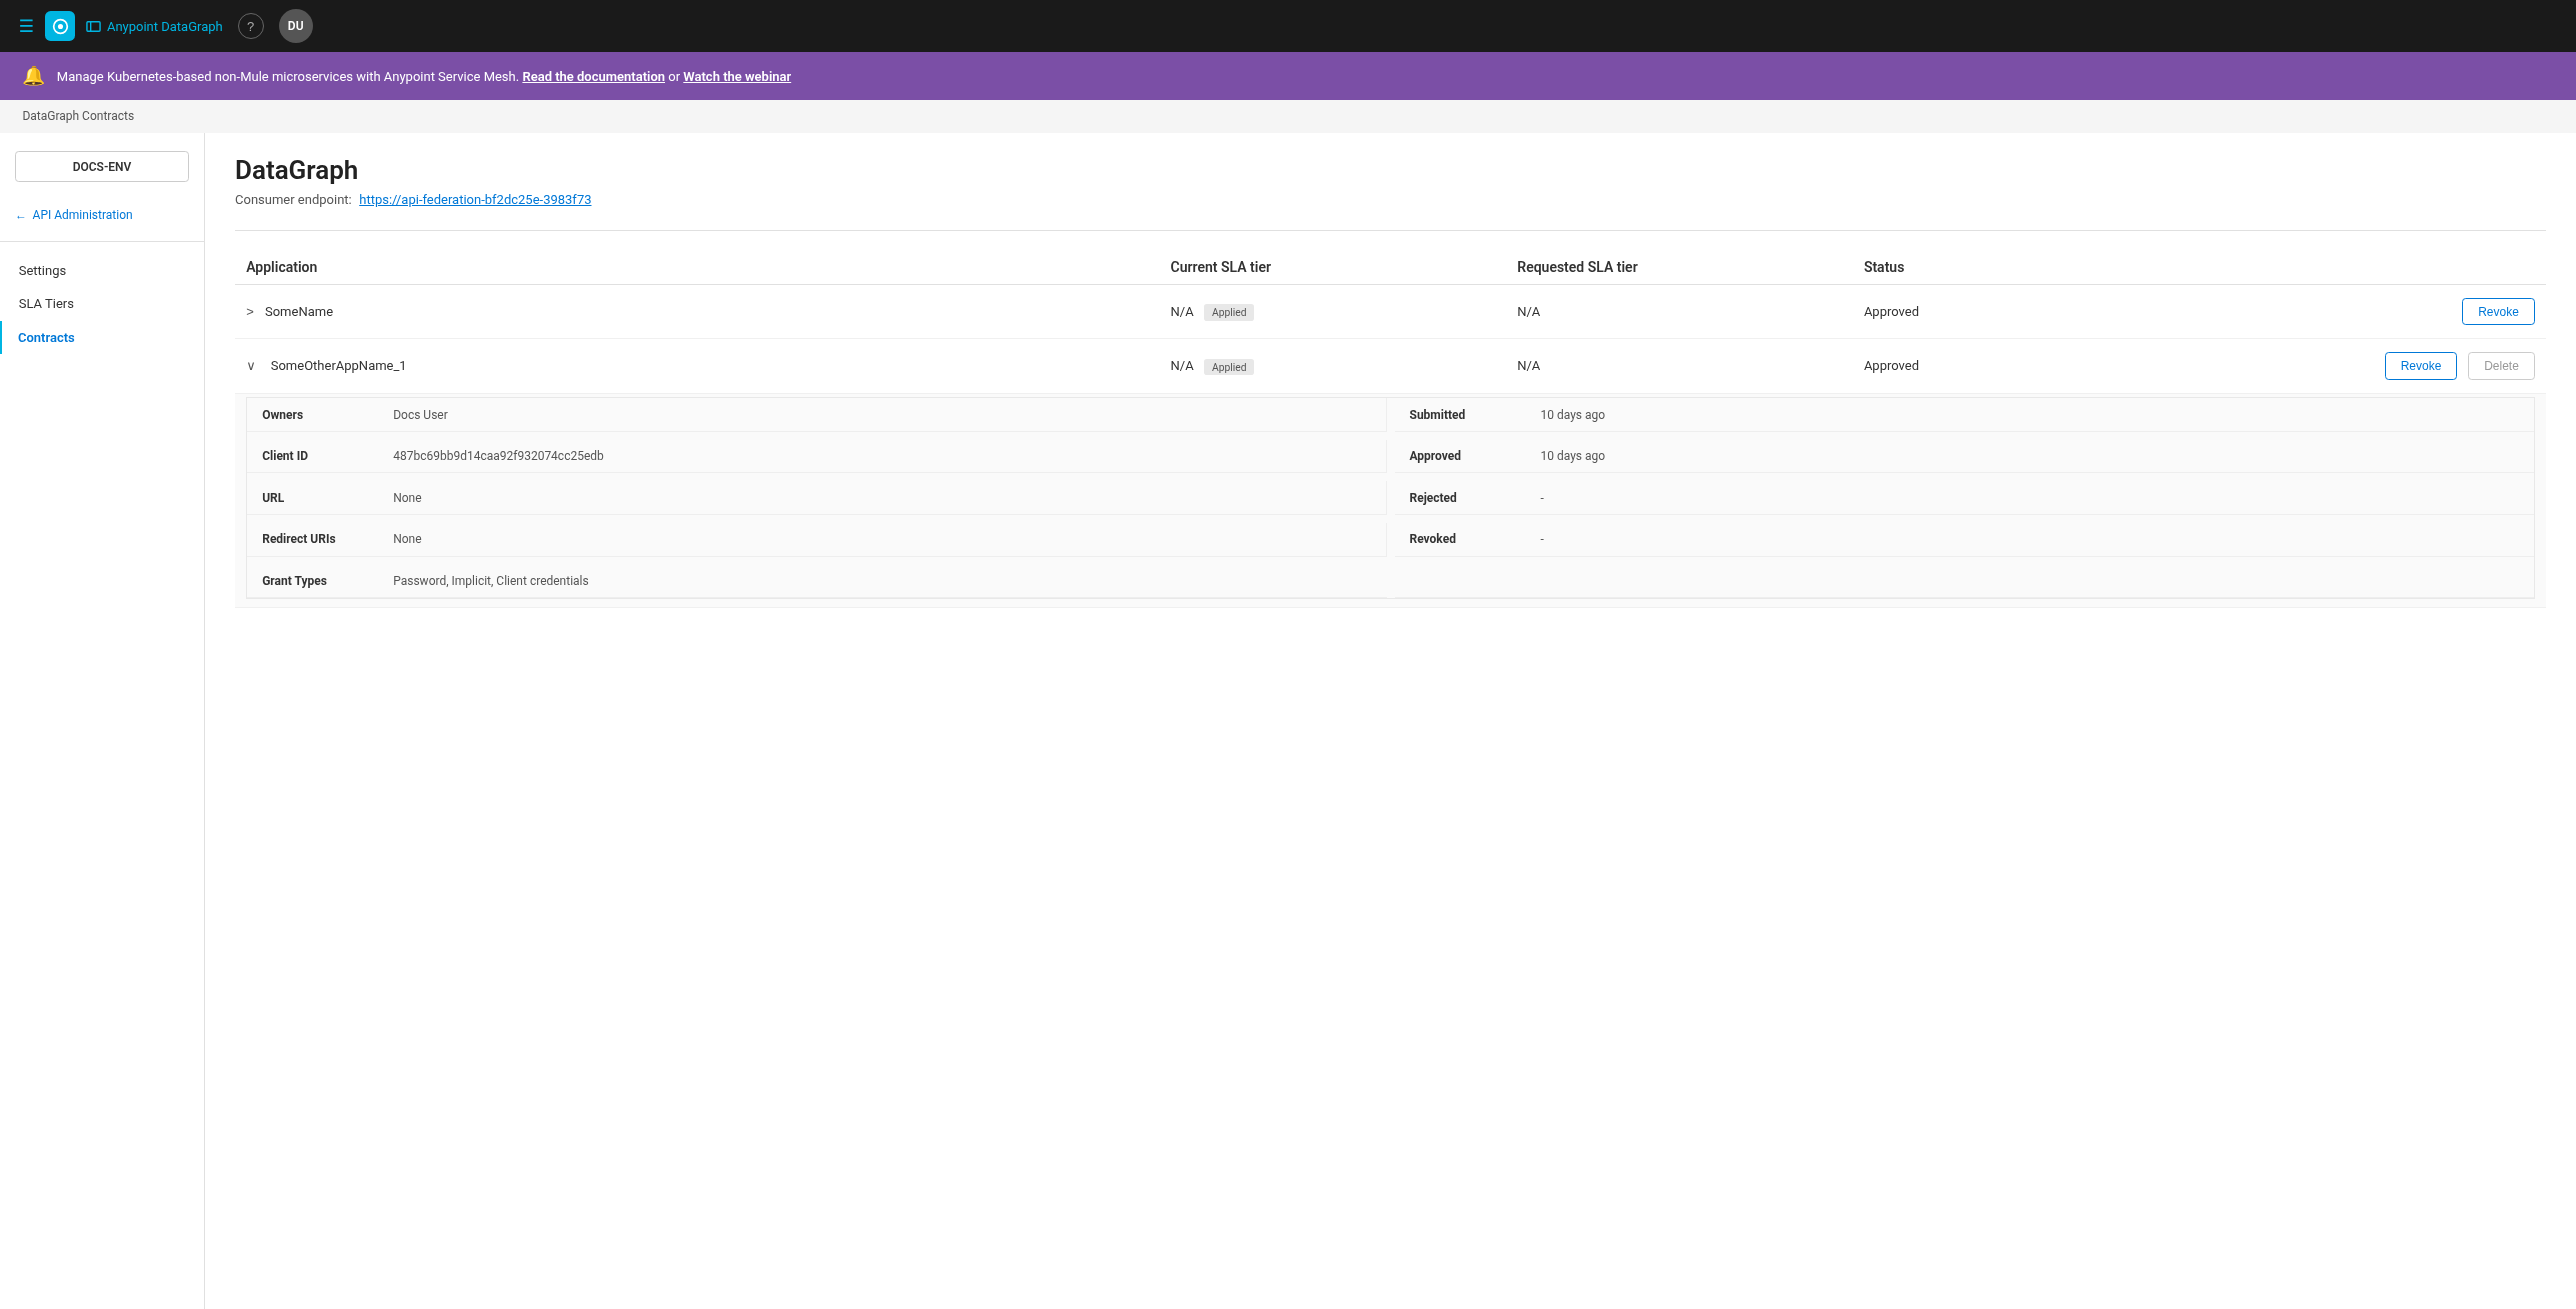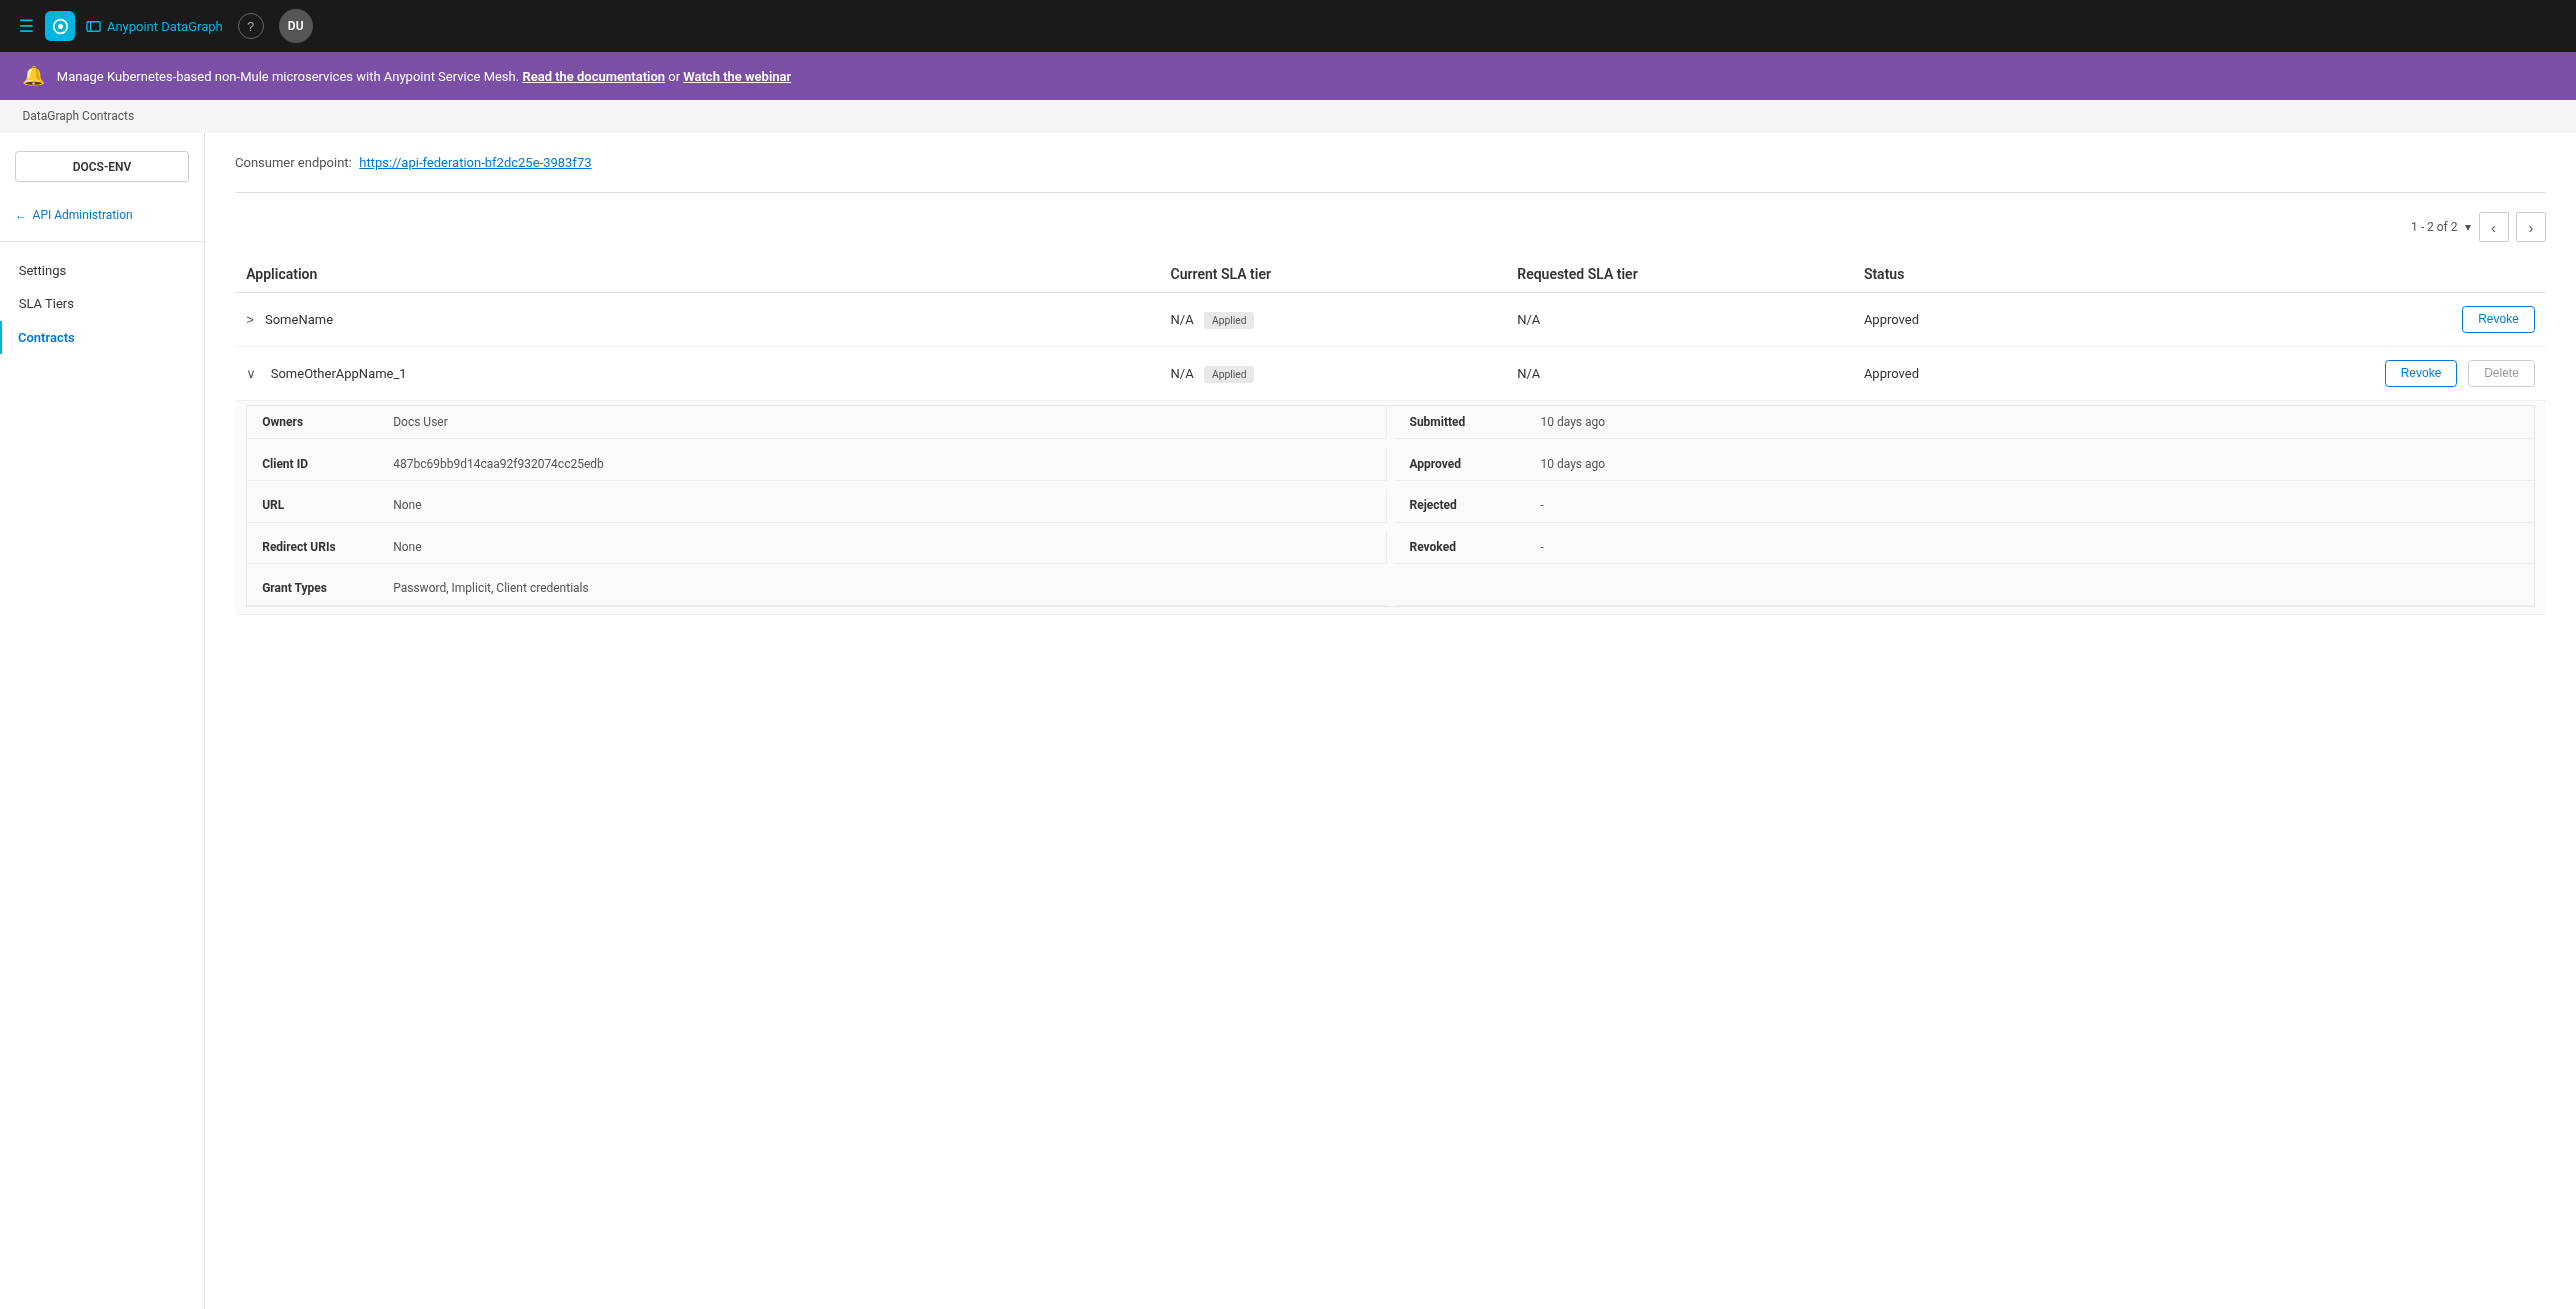--- a/index.html
+++ b/index.html
@@ -248,32 +248,27 @@
       <span>← </span>
       <span>API Administration</span>
     </div>
     <hr class="sidebar-divider">
     <a class="sidebar-nav-item" href="#">Settings</a>
     <a class="sidebar-nav-item" href="#">SLA Tiers</a>
     <a class="sidebar-nav-item active" href="#">Contracts</a>
   </aside>
 
   <main class="content">
+    <h1 class="api-title">DataGraph</h1>
     <div class="consumer-endpoint">
       <span>Consumer endpoint:</span>
       <a href="#">https://api-federation-bf2dc25e-3983f73</a>
     </div>
     <hr class="divider">
 
-    <div class="pagination-row">
-      <span class="pagination-info">1 - 2 of 2</span>
-      <span style="color:#555;font-size:12px;">▾</span>
-      <button class="page-nav-btn">‹</button>
-      <button class="page-nav-btn">›</button>
-    </div>
 
     <table class="contracts-table">
       <thead>
         <tr>
           <th style="width:40%;">Application</th>
           <th style="width:15%;">Current SLA tier</th>
           <th style="width:15%;">Requested SLA tier</th>
           <th style="width:15%;">Status</th>
           <th style="width:15%;"></th>
         </tr>

